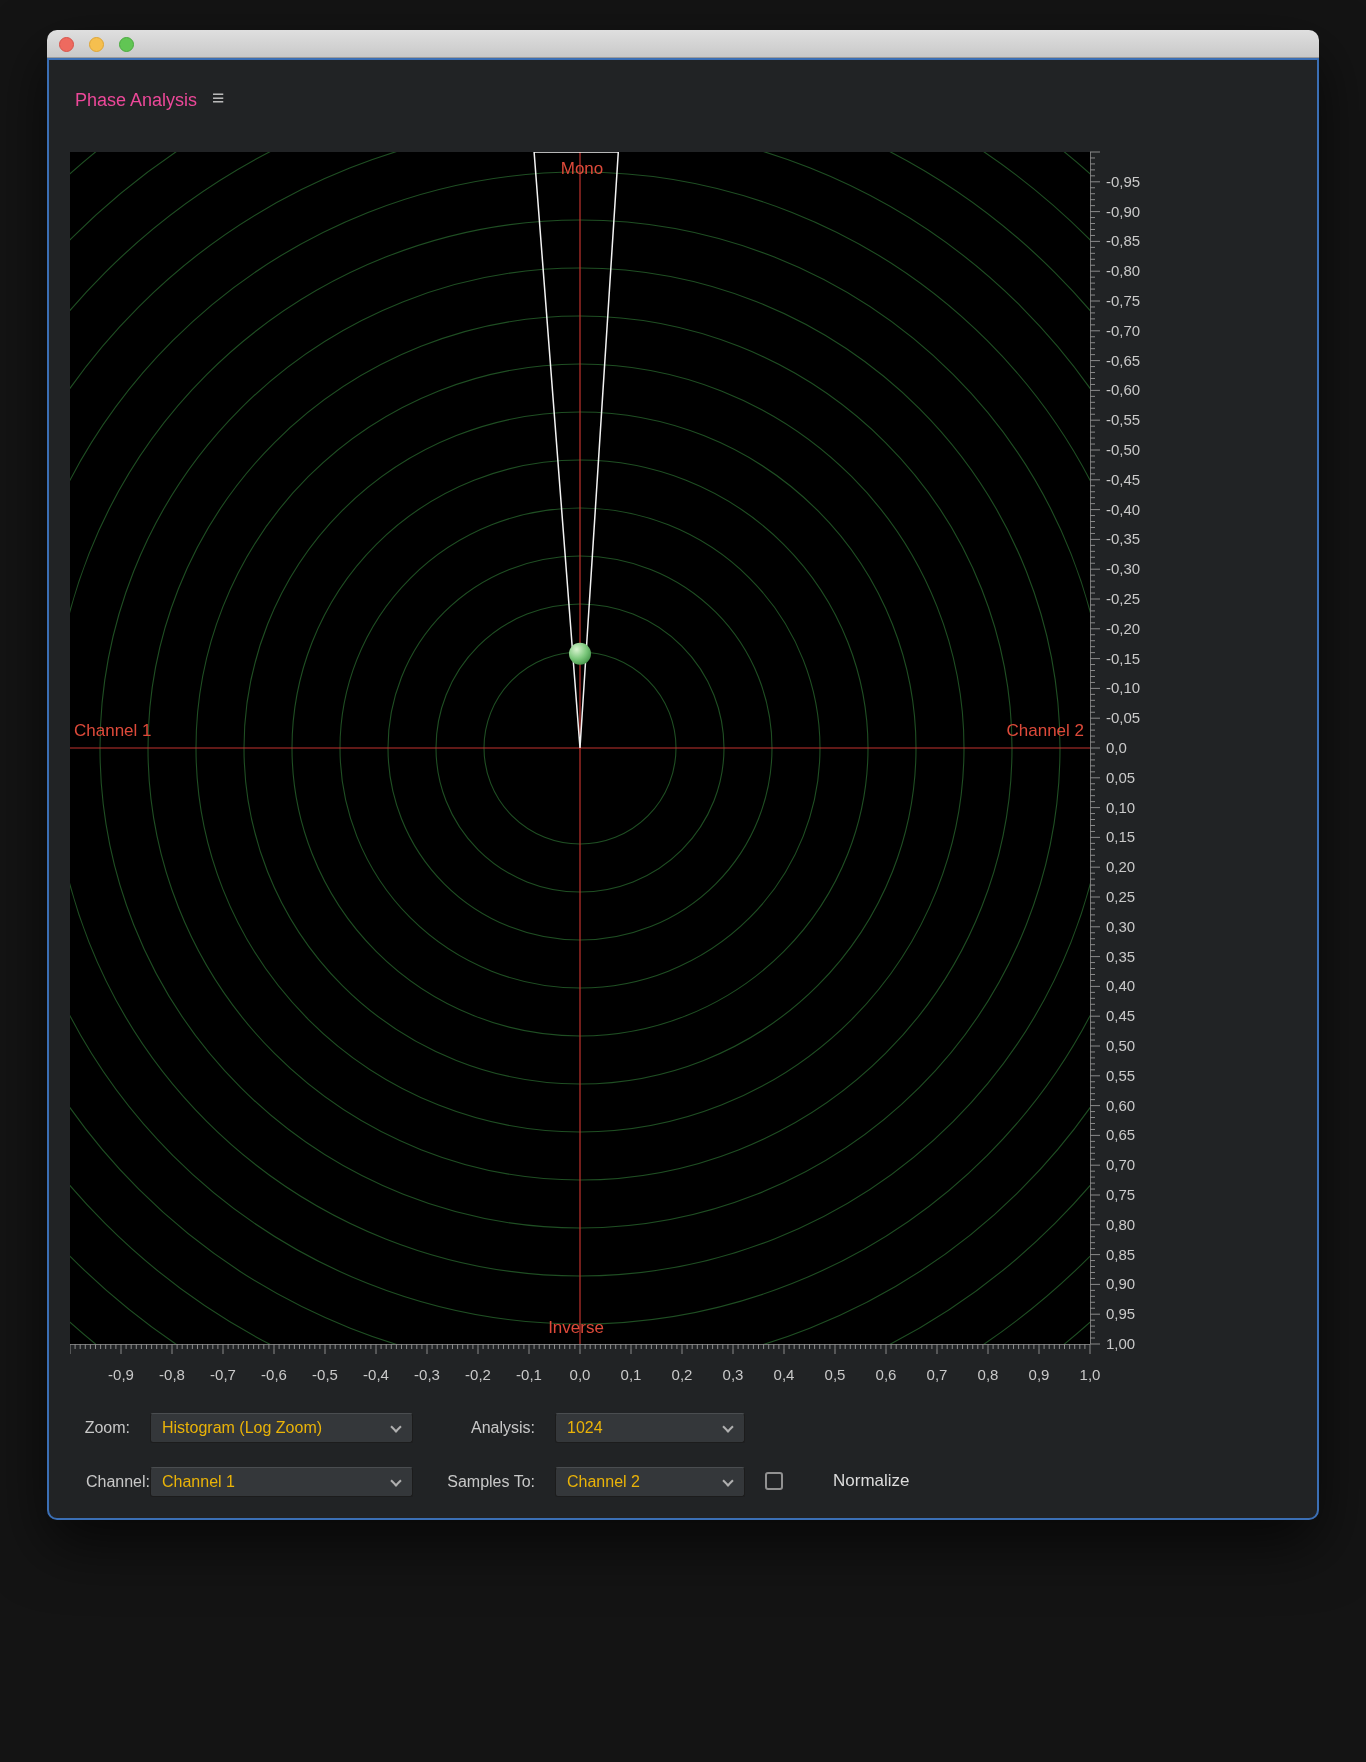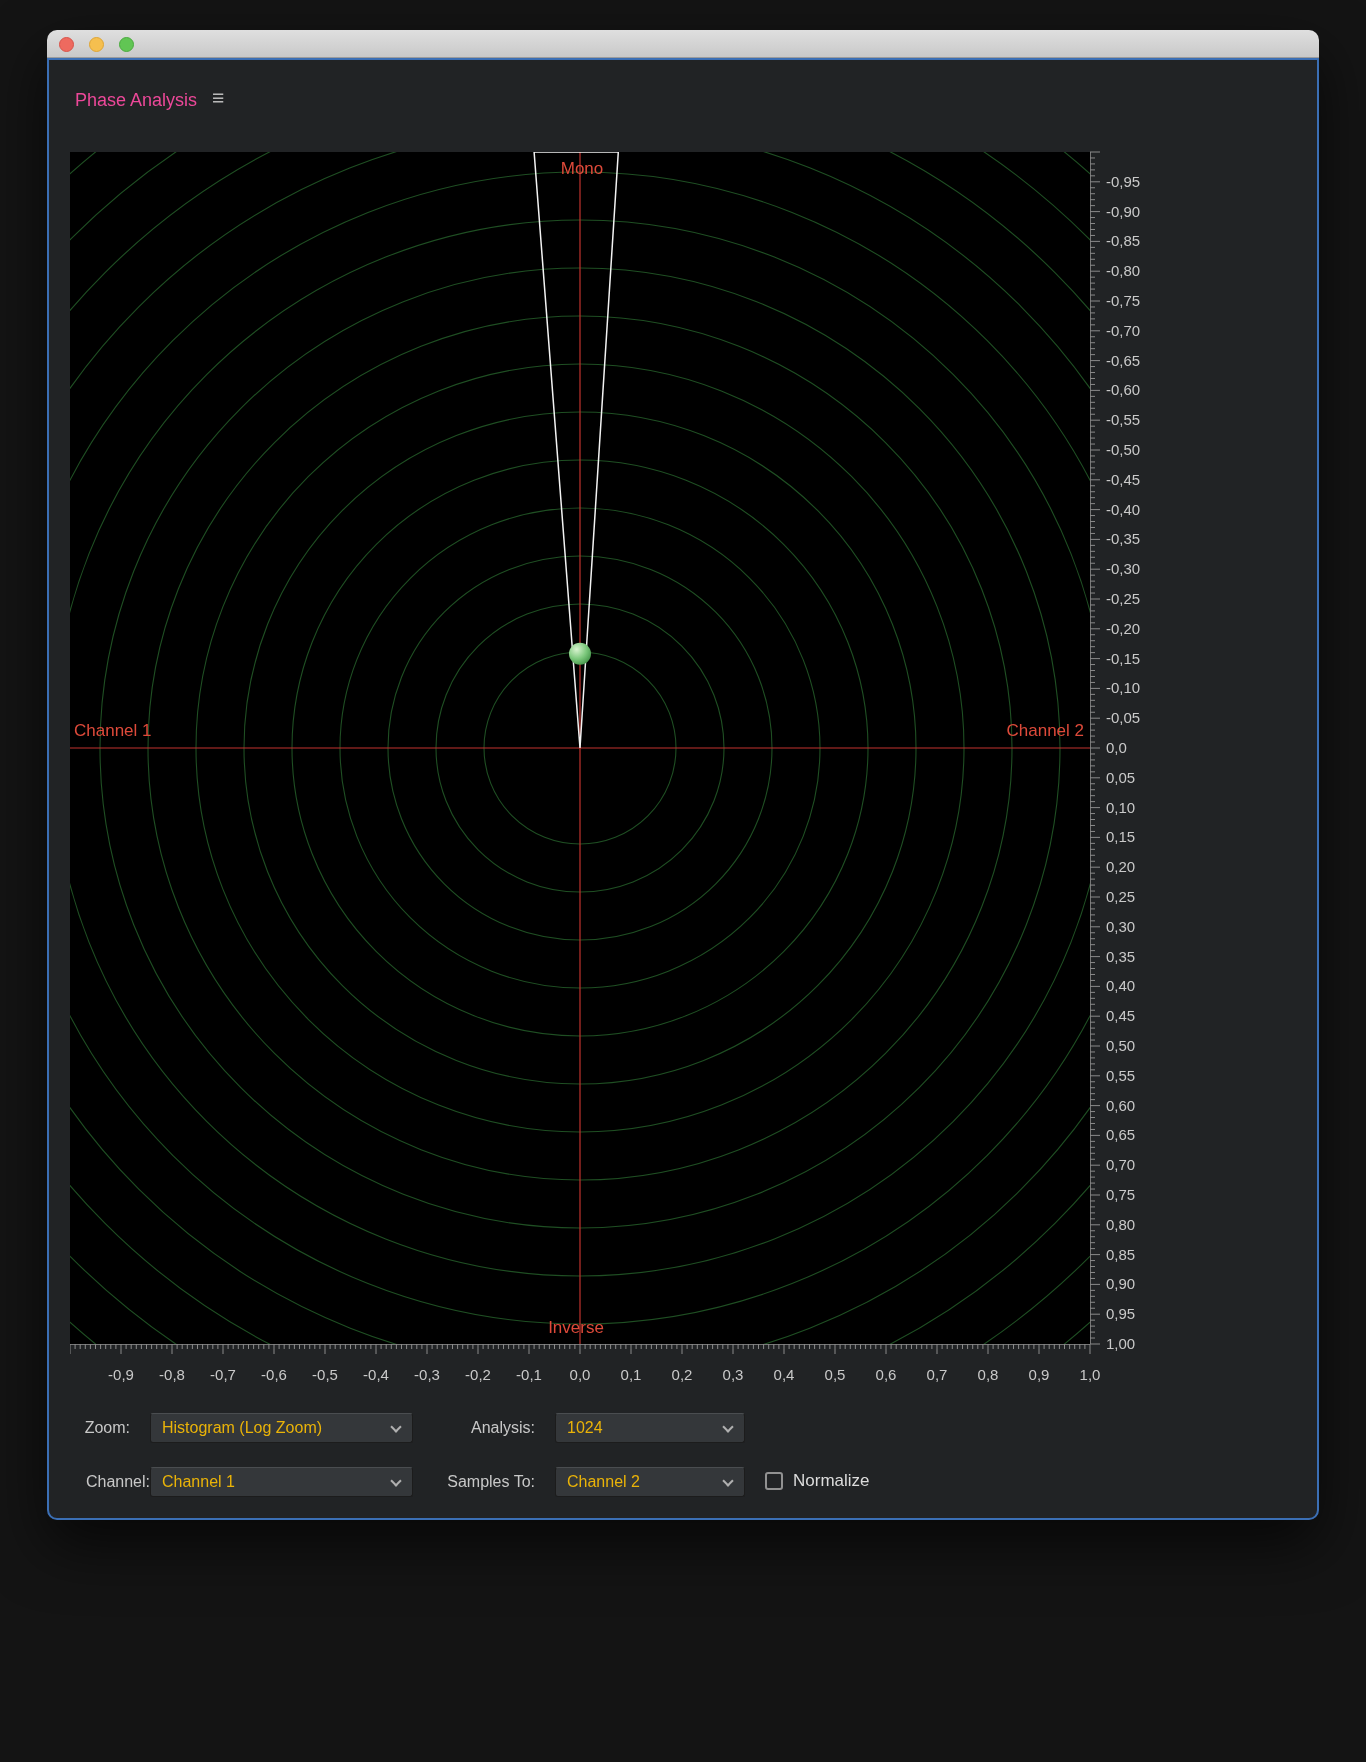--- a/index.html
+++ b/index.html
@@ -73,21 +73,21 @@
     border-right:2px solid #b0b0b0; border-bottom:2px solid #b0b0b0;
     transform:rotate(45deg);
   }
   .cb {
     position:absolute; width:18px; height:18px;
     border:2px solid #919191; border-radius:3px;
     background:transparent;
   }
   .cb-label {
     position:absolute; height:26px;
-    color:#dcdcdc; font-size:17px; line-height:26px;
+    color:#dcdcdc; font-size:17px; line-height:26px;margin-left:40px;
   }
   
   #mode-label     { left:10px;  top:1353px; width:81px;  padding-right:10px; }
   #mode-dd        { left:101px; top:1353px; width:263px; }
   #samples-label  { left:371px; top:1353px; width:125px; padding-right:10px; }
   #samples-dd     { left:506px; top:1353px; width:190px; }
   #channel-label  { left:10px;  top:1407px; width:81px;  padding-right:10px;margin-left:20px; }
   #channel-dd     { left:101px; top:1407px; width:263px; }
   #compare-label  { left:371px; top:1407px; width:125px; padding-right:10px; }
   #compare-dd     { left:506px; top:1407px; width:190px; }

